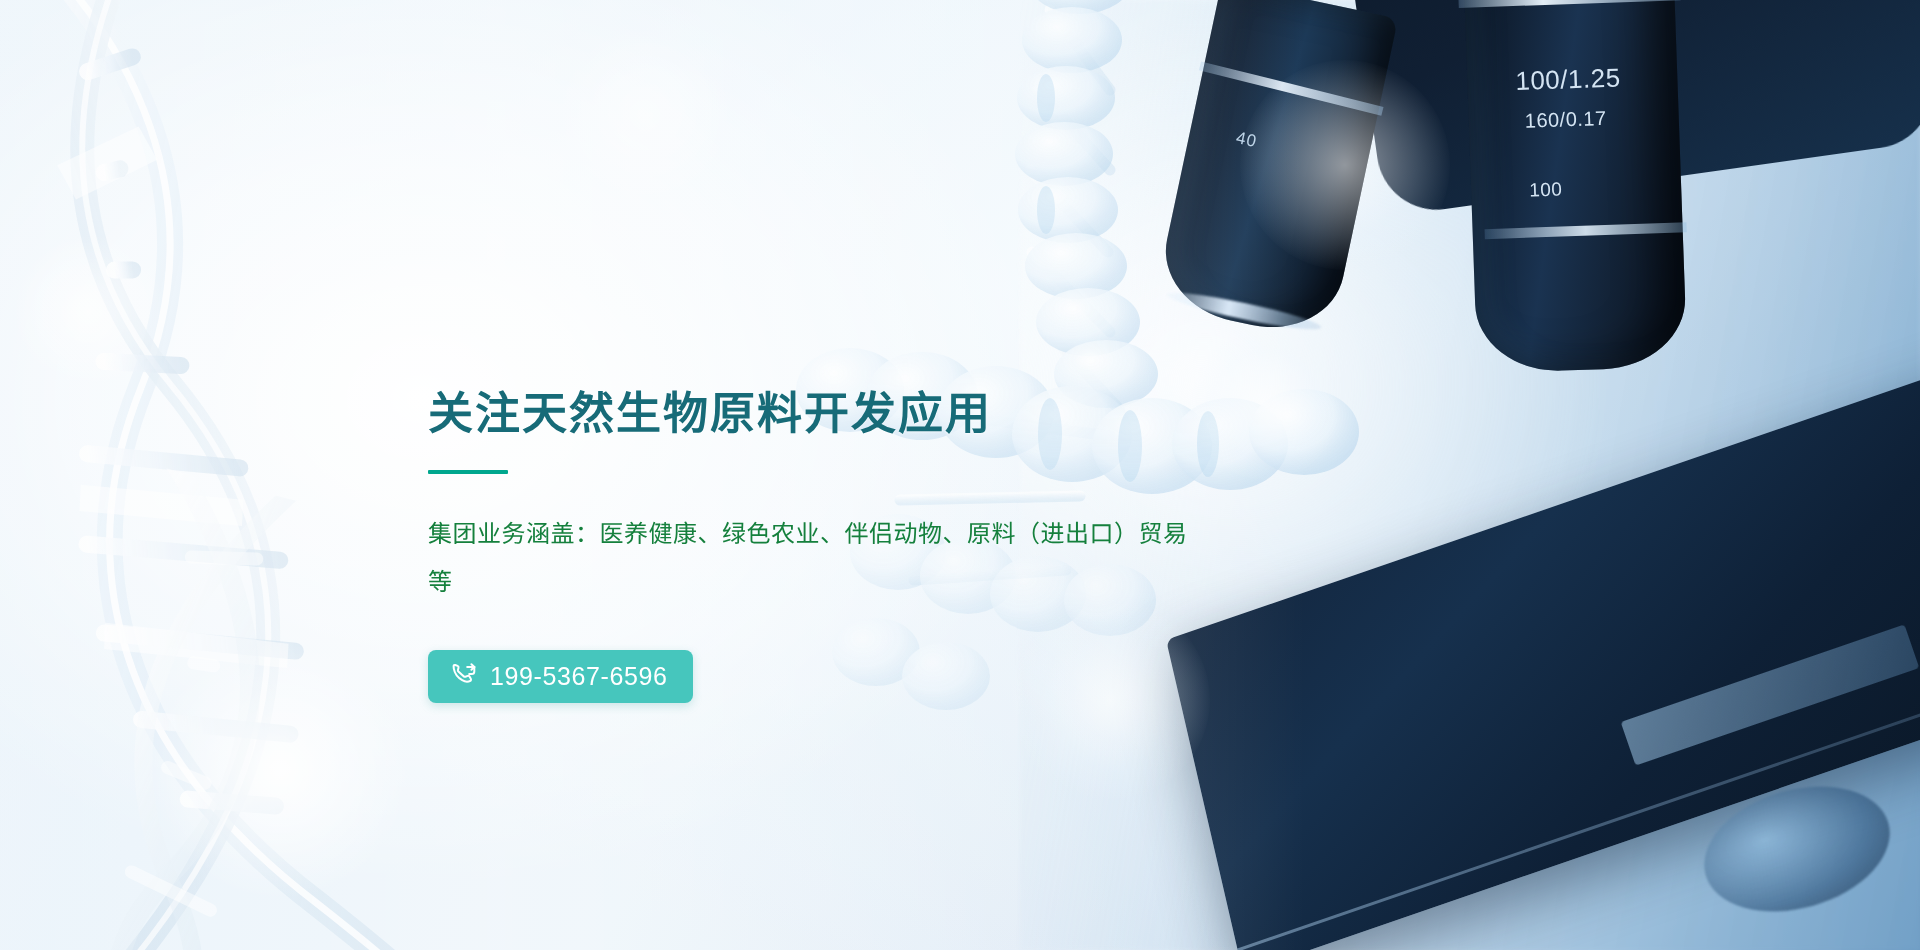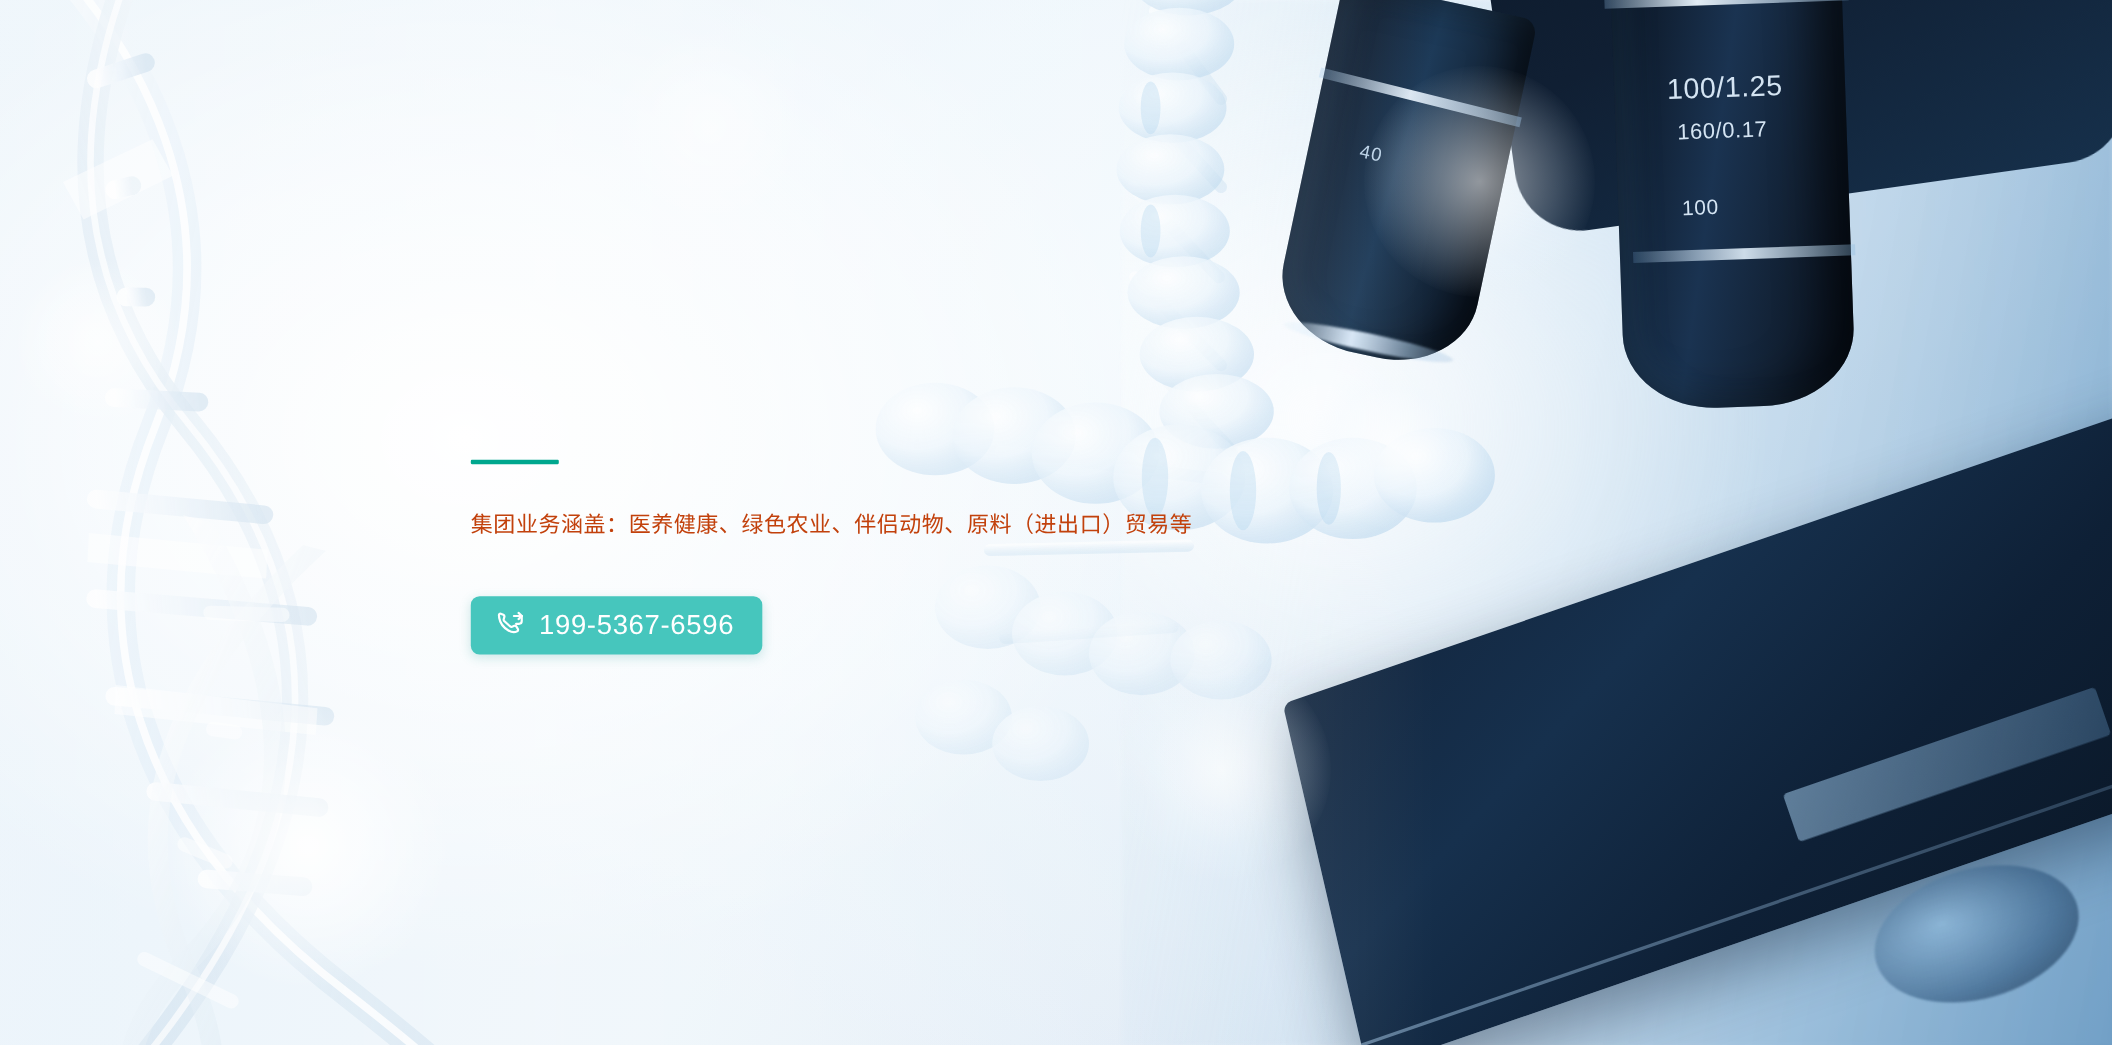--- a/index.html
+++ b/index.html
@@ -275,31 +275,31 @@
   .hero-divider {
     margin-top: 30px;
     width: 80px;
     height: 4px;
     background: #00a78e;
     border-radius: 1px;
   }
 
   .hero-desc {
     margin-top: 36px;
-    font-size: 20px;
+    font-size: 24px;
     line-height: 2.0;
-    color: #c2410c;
+    color: #15803d;
     letter-spacing: 0.5px;
   }
   .hero-desc p { margin: 0; }
 
   .phone-btn {
     margin-top: 44px;
     display: inline-flex;
-    align-items: flex-end;
+    align-items: flex-start;
     gap: 12px;
     padding: 12px 26px 12px 22px;
     background: #46c6bd;
     border: none;
     border-radius: 8px;
     cursor: pointer;
     text-decoration: none;
     box-shadow: 0 3px 10px rgba(50,160,155,0.22);
   }
 
@@ -477,20 +477,21 @@
   <div class="bokeh bk2"></div>
   <div class="bokeh bk3"></div>
   <div class="bokeh bk4"></div>
   <div class="bokeh bk5"></div>
   <div class="bokeh bk6"></div>
 
   <div class="bg-wash"></div>
 
   <div class="content">
 
+    <h1 class="hero-title">关注天然生物原料开发应用</h1>
 
     <div class="hero-divider"></div>
 
     <div class="hero-desc">
       <p>集团业务涵盖：医养健康、绿色农业、伴侣动物、原料（进出口）贸易等</p>
     </div>
 
     <a class="phone-btn" href="#">
       <span class="pico">
         <svg viewBox="0 0 28 28" width="28" height="28" xmlns="http://www.w3.org/2000/svg" fill="none" stroke="#ffffff" stroke-width="2" stroke-linecap="round" stroke-linejoin="round">

